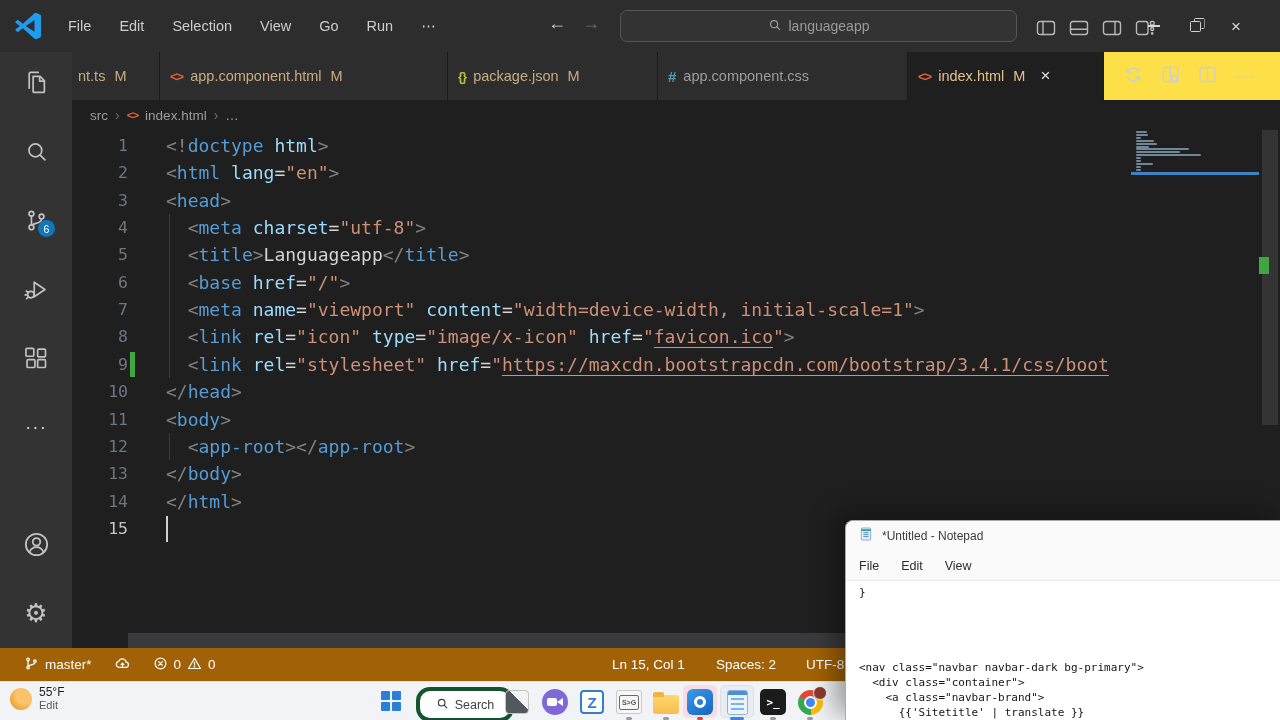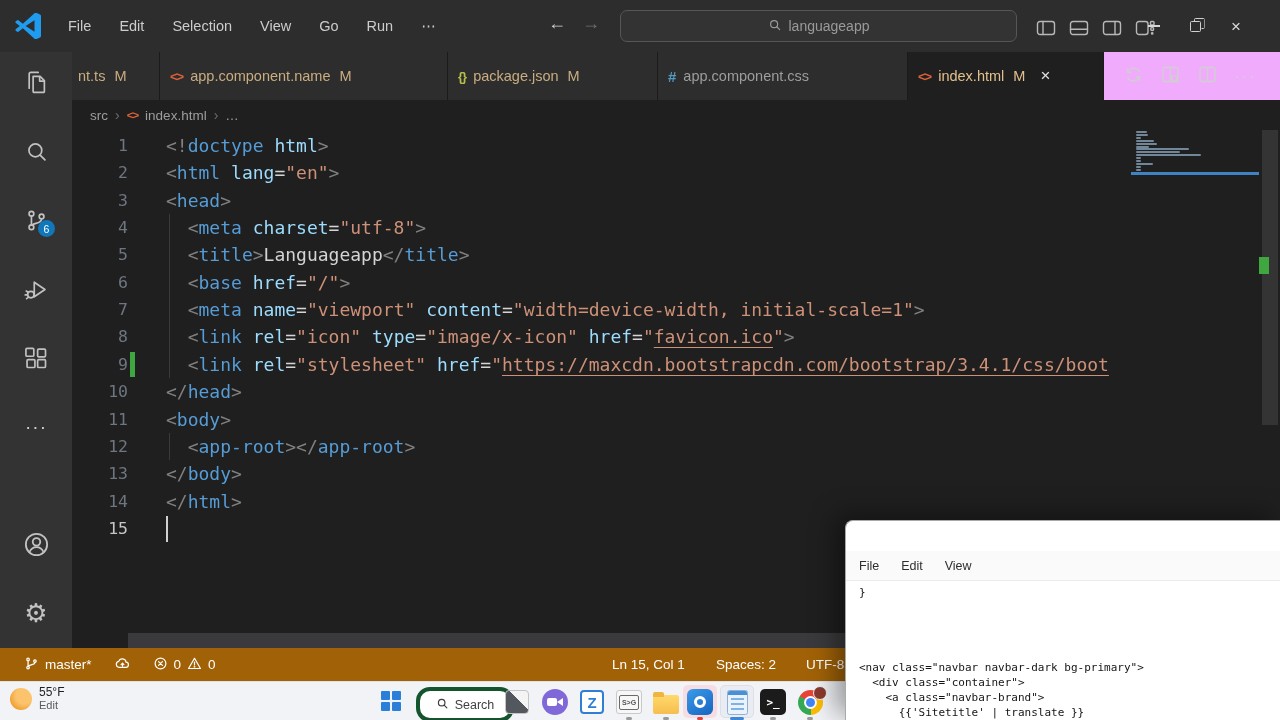--- a/index.html
+++ b/index.html
@@ -28,21 +28,21 @@
   #activitybar{left:0;top:52px;width:72px;height:596px;background:#333333;z-index:2;
     display:flex;flex-direction:column;align-items:center;padding-top:13px;box-sizing:border-box;gap:35px;}
   #activitybar-bottom{left:0;top:52px;width:72px;height:596px;display:flex;flex-direction:column-reverse;
     align-items:center;padding-bottom:18px;box-sizing:border-box;gap:35px;z-index:3;}
   .ab-item{position:relative;width:34px;height:34px;display:flex;align-items:center;justify-content:center;color:#c2c2c2;}
   .ab-badge{position:absolute;left:19px;top:17px;width:17px;height:17px;border-radius:50%;background:#1177bb;
     color:#ffffff;font-size:10.5px;display:flex;align-items:center;justify-content:center;}
   .gear-char{font-family:"DejaVu Sans",sans-serif;font-size:26px;line-height:1;}
 
   
-  #tabbar{left:72px;top:52px;width:1208px;height:48px;background:#f0abfc;display:flex;}
+  #tabbar{left:72px;top:52px;width:1208px;height:48px;background:#fde047;display:flex;}
   .tab{height:48px;box-sizing:border-box;display:flex;align-items:center;gap:7px;background:#2d2d2d;
     border-right:1px solid #1b1b1b;padding:0 10px;font-size:14.5px;overflow:hidden;white-space:nowrap;}
   .tab.active{background:#1f1f1f;}
   .tab-icon{font-weight:bold;font-size:13px;letter-spacing:-1px;}
   .ti-html{color:#e0623a;} .ti-json{color:#b7bf48;} .ti-css{color:#519aba;font-size:15px;letter-spacing:0;}
   .tab-label-mod{color:#c9ad80;} .tab.active .tab-label-mod{color:#e2c08d;}
   .tab-label-plain{color:#9d9d9d;}
   .tab-git{color:#c9ad80;margin-left:2px;} .tab.active .tab-git{color:#e2c08d;}
   .tab-close{color:#e3e3e3;font-size:17px;margin-left:8px;}
   #editor-actions{position:absolute;left:1115px;top:52px;height:48px;display:flex;align-items:center;gap:16px;color:#cfcfcf;padding-left:8px;}
@@ -251,21 +251,21 @@
       </div>
     </div>
 
   <div id="tabbar" class="abs">
       <div class="tab" style="width: 88px; flex: 0 0 auto; padding-left: 6px;">
         <span class="tab-label-mod">nt.ts</span>
         <span class="tab-git">M</span>
       </div>
       <div class="tab" style="width: 288px; flex: 0 0 auto;">
         <span class="tab-icon ti-html">&lt;&gt;</span>
-        <span class="tab-label-mod">app.component.name</span>
+        <span class="tab-label-mod">app.component.html</span>
         <span class="tab-git">M</span>
       </div>
       <div class="tab" style="width: 210px; flex: 0 0 auto;">
         <span class="tab-icon ti-json">{}</span>
         <span class="tab-label-mod">package.json</span>
         <span class="tab-git">M</span>
       </div>
       <div class="tab" style="width: 250px; flex: 0 0 auto;">
         <span class="tab-icon ti-css">#</span>
         <span class="tab-label-plain">app.component.css</span>
@@ -502,20 +502,30 @@
           </div>
         </div>
         <div class="ind ind-running" style="left: 807px;"></div>
         <div class="tb-ico" style="left: 833px;">
           <div class="ic-chevron">›</div>
         </div>
       </div>
   </div>
 
   <div id="notepad" class="abs">
+    <div id="np-titlebar">
+      <span>
+        <svg width="16" height="16" viewBox="0 0 24 24">
+            <rect x="5" y="3" width="14" height="18" rx="1.5" fill="#eaf3fb" stroke="#5b87b7"></rect>
+            <path d="M5 6.2h14" stroke="#2e9d8f" stroke-width="2.4"></path>
+            <path d="M8 10h8M8 13h8M8 16h8" stroke="#2f6fae" stroke-width="1.2"></path>
+          </svg>
+      </span>
+      <span id="np-title">*Untitled - Notepad</span>
+    </div>
     <div id="np-menubar">
         <span>File</span>
         <span>Edit</span>
         <span>View</span>
       </div>
     <div id="np-body">
         <div class="np-line" style="top: 3px;">}</div>
         <div class="np-line" style="top: 78px;">&lt;nav class="navbar navbar-dark bg-primary"&gt;</div>
         <div class="np-line" style="top: 93px;">  &lt;div class="container"&gt;</div>
         <div class="np-line" style="top: 108px;">    &lt;a class="navbar-brand"&gt;</div>

